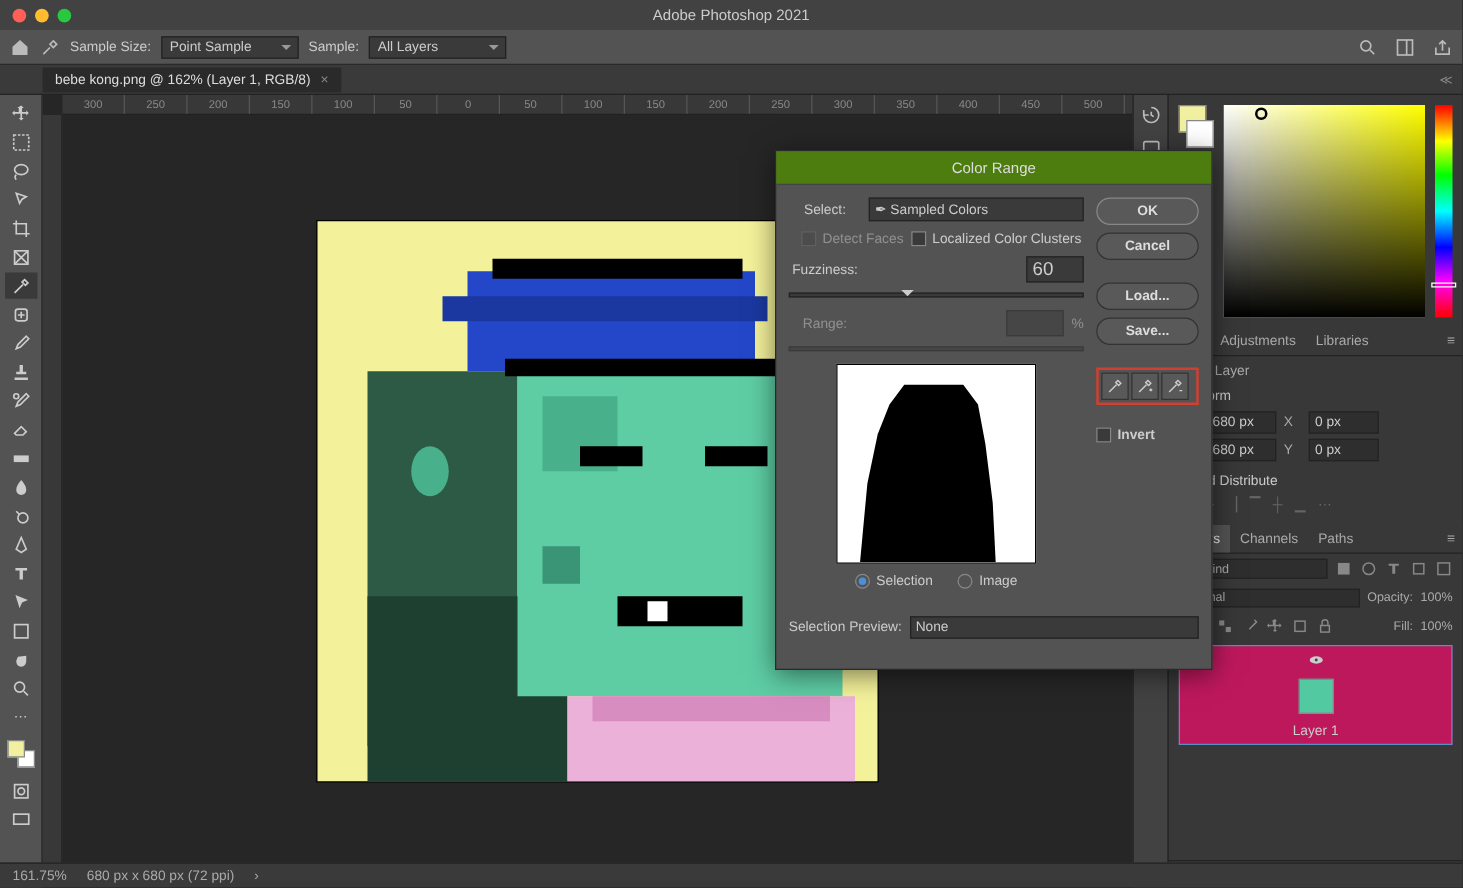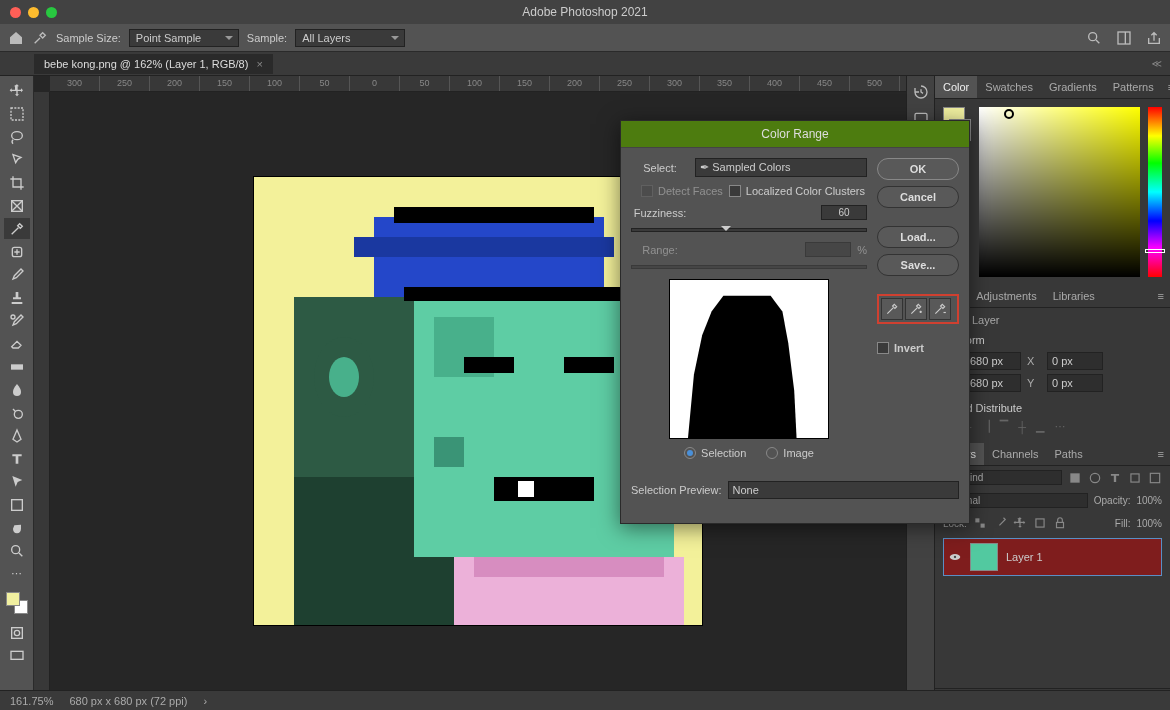--- a/index.html
+++ b/index.html
@@ -65,42 +65,42 @@
 .prop-title { color: #ccc; margin-bottom: 6px; }
 .prop-row { display: flex; gap: 6px; align-items: center; margin-bottom: 4px; }
 .pf { background: #2e2e2e; border: 1px solid #222; color: #ccc; width: 56px; padding: 2px 4px; font-size: 11px; }
 .prop-row .lab { color: #aaa; width: 14px; }
 
 .layers-head { display: flex; padding: 4px 8px; gap: 6px; align-items: center; }
 .kind { background: #2e2e2e; border: 1px solid #222; padding: 1px 4px; font-size: 10px; color: #aaa; flex: 1; }
 .mini-ic { width: 14px; height: 14px; color: #888; }
 .layers-row { display: flex; padding: 4px 8px; gap: 6px; align-items: center; font-size: 10px; color: #aaa; }
 .layers-row .wd { background: #2e2e2e; border: 1px solid #222; padding: 1px 4px; flex: 1; }
-.layer-item { background: #7f1d1d; border: 1px solid #5a8fc5; padding: 4px; display: flex; align-items: center; gap: 8px; margin: 4px 8px; }
+.layer-item { background: #be185d; border: 1px solid #5a8fc5; padding: 4px; display: flex; align-items: center; gap: 8px; margin: 4px 8px; flex-direction: column; }
 .eye { width: 14px; color: #ccc; }
 .thumb { width: 28px; height: 28px; background: #52c9a0; border: 1px solid #888; }
 .layers-foot { margin-top: auto; border-top: 1px solid #222; padding: 4px 8px; display: flex; gap: 10px; justify-content: flex-end; color: #888; }
 
 
 .status { position: absolute; bottom: 0; left: 0; right: 0; height: 20px; background: #3a3a3a; border-top: 1px solid #222; display: flex; align-items: center; padding: 0 10px; gap: 16px; font-size: 11px; color: #aaa; }
 
 
 .dialog { position: absolute; top: 120px; left: 620px; width: 350px; background: #535353; border: 1px solid #2a2a2a; box-shadow: 0 4px 20px rgba(0,0,0,0.5); }
 .dlg-title { text-align: center; padding: 6px; background: #4d7c0f; color: #ddd; font-size: 12px; border-bottom: 1px solid #444; }
 .dlg-body { display: flex; padding: 10px; gap: 10px; }
 .dlg-left { flex: 1; }
 .dlg-right { width: 82px; display: flex; flex-direction: column; gap: 6px; font-weight: bold; }
 .dlg-btn { background: #595959; border: 1px solid #333; border-radius: 12px; color: #ddd; padding: 4px 0; font-size: 11px; text-align: center; }
 .dlg-btn.primary { border: 1px solid #888; }
 .dlg-row { display: flex; align-items: center; gap: 6px; margin-bottom: 8px; font-size: 11px; }
 .dlg-row .glab { color: #ccc; width: 58px; text-align: center; }
 .dlg-dd { flex: 1; background: #3a3a3a; border: 1px solid #222; color: #ccc; padding: 2px 4px; font-size: 11px; }
 .chk { width: 12px; height: 12px; border: 1px solid #888; background: #3a3a3a; }
 .chk.dis { opacity: 0.5; }
-.numf { background: #3a3a3a; border: 1px solid #222; color: #ccc; width: 46px; padding: 1px 4px; font-size: 10px; text-align: center; }
+.numf { background: #3a3a3a; border: 1px solid #222; color: #ccc; width: 46px; padding: 1px 4px; font-size: 15px; }
 .slider { height: 4px; background: #3a3a3a; border: 1px solid #222; position: relative; margin: 6px 0 10px; }
 .slider .handle { position: absolute; top: -3px; left: 38%; width: 0; height: 0; border: 5px solid transparent; border-top-color: #ccc; }
 .preview { width: 160px; height: 160px; background: #fff; border: 1px solid #000; margin: 8px auto; position: relative; }
 .preview .sil { position: absolute; top: 0; left: 18px; right: 22px; bottom: 0; background: #000; clip-path: polygon(30% 10%, 70% 10%, 80% 20%, 85% 40%, 90% 70%, 92% 100%, 0% 100%, 5% 60%, 12% 35%, 20% 20%); }
 .radio-row { display: flex; justify-content: center; gap: 20px; margin: 6px 0; font-size: 11px; }
 .radio { width: 12px; height: 12px; border-radius: 50%; border: 1px solid #888; display: inline-flex; align-items: center; justify-content: center; }
 .radio.on::after { content: ''; width: 6px; height: 6px; background: #4a90d9; border-radius: 50%; }
 .eyedrop-row { display: flex; gap: 2px; border: 2px solid #d04030; padding: 2px; }
 .eyedrop { width: 22px; height: 22px; background: #595959; border: 1px solid #333; display: flex; align-items: center; justify-content: center; color: #ccc; }
 .dlg-foot { padding: 6px 10px 24px; display: flex; align-items: center; gap: 6px; font-size: 11px; }
@@ -334,27 +334,20 @@
   <div class="mini-dock">
     <svg class="ic" viewBox="0 0 24 24" fill="none" stroke="currentColor" stroke-width="2">
         <path d="M3 12a9 9 0 109-9M3 6v6h6M12 8v4l3 2"></path>
       </svg>
     <svg class="ic" viewBox="0 0 24 24" fill="none" stroke="currentColor" stroke-width="2">
         <rect x="3" y="5" width="18" height="12" rx="2"></rect>
         <path d="M8 21l4-4"></path>
       </svg>
   </div>
   <div class="panels">
-    <div class="ptabs">
-      <div class="ptab active">Color</div>
-      <div class="ptab">Swatches</div>
-      <div class="ptab">Gradients</div>
-      <div class="ptab">Patterns</div>
-      <div class="menu">≡</div>
-    </div>
     <div class="color-panel">
       <div style="display:flex;flex-direction:column;gap:2px">
         <div class="cp-box" style="background:#f1f0a0;border:1px solid #888"></div>
         <div class="cp-box" style="background:#fff;border:1px solid #888;margin-left:6px;margin-top:-12px"></div>
       </div>
       <div class="sat">
           <div class="ind"></div>
         </div>
       <div class="hue">
           <div class="ind"></div>

